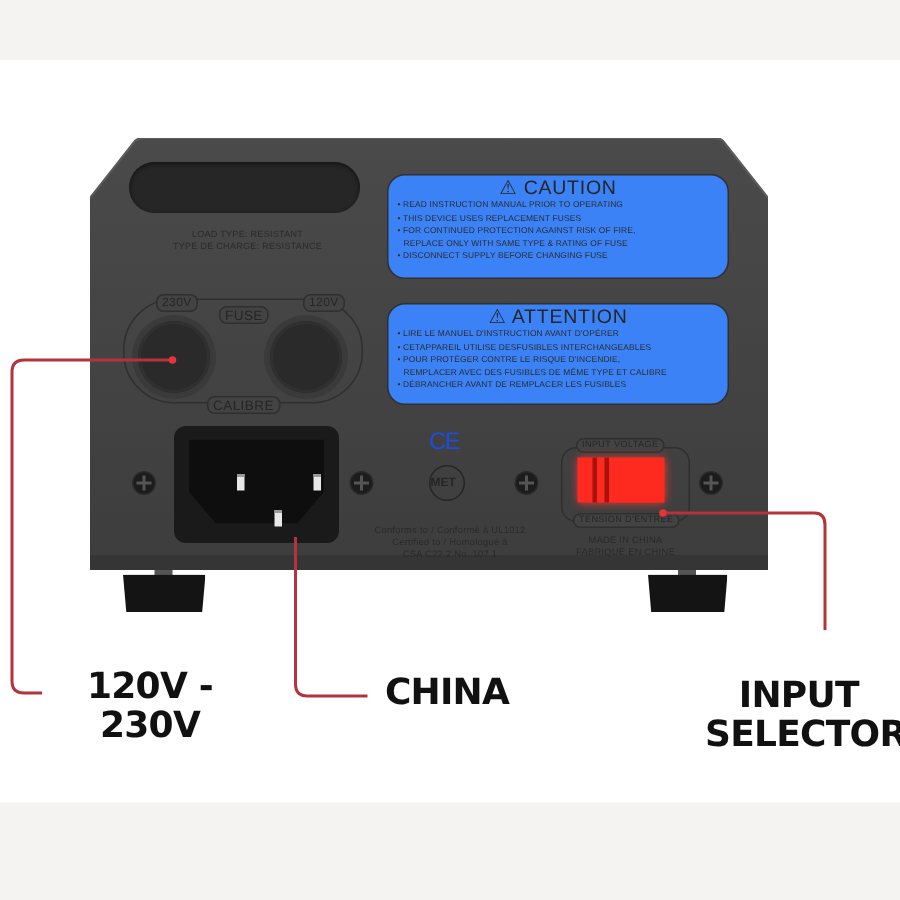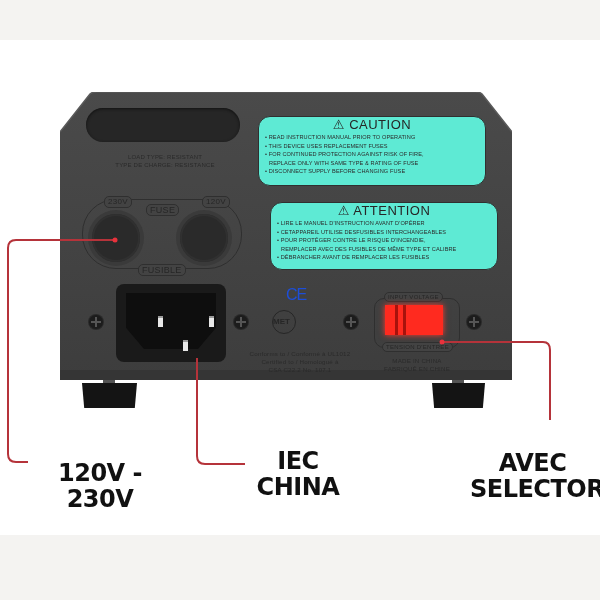--- a/index.html
+++ b/index.html
@@ -6,35 +6,35 @@
   body{width:600px;height:600px;position:relative;overflow:hidden;background:#ffffff;font-family:"Liberation Sans",sans-serif;}
   .band{position:absolute;left:0;width:600px;background:#f4f3f1;}
   .band.top{top:0;height:40px;}
   .band.bottom{top:535px;height:65px;}
   .abs{position:absolute;}
   svg.lines{position:absolute;left:0;top:0;width:600px;height:600px;pointer-events:none;z-index:5;}
   .device{position:absolute;left:60px;top:92px;width:452px;height:288px;}
   .device svg{position:absolute;left:0;top:0;}
   .label-slot{position:absolute;left:86px;top:108px;width:154px;height:34px;border-radius:17px;background:#262626;box-shadow:inset 0 1px 3px #111;}
   .small-txt{color:#2a2a2a;font-size:6px;letter-spacing:0.2px;text-align:center;line-height:8px;text-transform:uppercase;}
-  .warn{position:absolute;border:1.5px solid #303030;border-radius:12px;background:#5eead4;}
+  .warn{position:absolute;border:1.5px solid #303030;border-radius:12px;background:#3b82f6;}
   .warn .title{text-align:center;color:#262626;font-size:13px;line-height:16px;letter-spacing:0.5px;}
   .warn ul{list-style:none;margin:0;padding:0 0 0 6px;}
   .warn li{color:#2b2b2b;font-size:5.6px;line-height:8.5px;letter-spacing:0.1px;white-space:nowrap;}
   .fuse-housing{position:absolute;left:82px;top:199px;width:158px;height:68px;border:1.5px solid #2f2f2f;border-radius:34px;}
   .fuse-cap{position:absolute;width:48px;height:48px;border-radius:50%;background:#2a2a2a;box-shadow:inset 0 0 0 2px #303030, 0 0 0 4px #3a3a3a;}
   .tag{position:absolute;border:1px solid #2f2f2f;border-radius:5px;background:#434343;color:#262626;font-size:8px;line-height:10px;padding:0 3px;letter-spacing:0.3px;}
   .iec{position:absolute;left:116px;top:284px;width:110px;height:78px;background:#1a1a1a;border-radius:8px;}
   .iec-inner{position:absolute;left:10px;top:9px;width:90px;height:56px;background:#0e0e0e;clip-path:polygon(0 0,100% 0,100% 62%,80% 100%,20% 100%,0 62%);}
   .pin{position:absolute;width:5px;height:9px;background:#e8e8e8;border-top:2px solid #9a9a9a;}
   .screw{position:absolute;width:14px;height:14px;border-radius:50%;background:#1c1c1c;box-shadow:0 0 0 1px #2a2a2a;}
   .screw::before{content:"";position:absolute;left:6px;top:2px;width:2px;height:10px;background:#555;}
   .screw::after{content:"";position:absolute;left:2px;top:6px;width:10px;height:2px;background:#555;}
   .ce{position:absolute;left:286px;top:286px;color:#1d4ed8;font-size:16px;letter-spacing:-1px;}
-  .met{position:absolute;left:272px;top:310px;width:22px;height:22px;border:1.5px solid #262626;border-radius:50%;color:#262626;font-size:8px;font-weight:bold;line-height:22px;text-align:left;}
+  .met{position:absolute;left:286px;top:310px;width:22px;height:22px;border:1.5px solid #262626;border-radius:50%;color:#262626;font-size:8px;font-weight:bold;line-height:22px;text-align:left;}
   .selector-frame{position:absolute;left:374px;top:298px;width:84px;height:48px;border:1.5px solid #2f2f2f;border-radius:10px;}
   .switch{position:absolute;left:385px;top:305px;width:58px;height:30px;background:#ff2a1f;box-shadow:0 0 6px #ff3b30;}
   .switch .seg{position:absolute;top:0;height:30px;width:3px;background:#a8120c;}
   .foot{position:absolute;top:383px;height:25px;background:#141414;clip-path:polygon(0 0,100% 0,96% 100%,4% 100%);}
   .foot-stem{position:absolute;top:380px;width:12px;height:5px;background:#555;}
   .callout{position:absolute;color:#111;font-weight:bold;font-size:24px;line-height:26px;text-align:center;font-family:"DejaVu Sans",sans-serif;letter-spacing:-0.5px;}
 </style>
 </head>
 <body>
 
@@ -65,38 +65,38 @@
   <div class="title">⚠ CAUTION</div>
   <ul>
     <li>• READ INSTRUCTION MANUAL PRIOR TO OPERATING</li>
     <li>• THIS DEVICE USES REPLACEMENT FUSES</li>
     <li>• FOR CONTINUED PROTECTION AGAINST RISK OF FIRE,</li>
     <li style="padding-left:4px;">  REPLACE ONLY WITH SAME TYPE &amp; RATING OF FUSE</li>
     <li>• DISCONNECT SUPPLY BEFORE CHANGING FUSE</li>
   </ul>
 </div>
 
-<div class="warn" style="left:270px;top:202px;width:226px;height:66px;">
+<div class="warn" style="left:258px;top:202px;width:226px;height:66px;">
   <div class="title">⚠ ATTENTION</div>
   <ul>
     <li>• LIRE LE MANUEL D'INSTRUCTION AVANT D'OPÉRER</li>
     <li>• CETAPPAREIL UTILISE DESFUSIBLES INTERCHANGEABLES</li>
     <li>• POUR PROTÉGER CONTRE LE RISQUE D'INCENDIE,</li>
     <li style="padding-left:4px;">  REMPLACER AVEC DES FUSIBLES DE MÊME TYPE ET CALIBRE</li>
     <li>• DÉBRANCHER AVANT DE REMPLACER LES FUSIBLES</li>
   </ul>
 </div>
 
 <div class="fuse-housing"></div>
 <div class="fuse-cap" style="left:92px;top:214px;"></div>
 <div class="fuse-cap" style="left:180px;top:214px;"></div>
 <div class="tag" style="left:104px;top:196px;">230V</div>
 <div class="tag" style="left:146px;top:204px;font-size:9px;">FUSE</div>
 <div class="tag" style="left:190px;top:196px;margin-left:12px;">120V</div>
-<div class="tag" style="left:138px;top:264px;font-size:9px;">FUSIBLE</div>
+<div class="tag" style="left:138px;top:264px;font-size:9px;">CALIBRE</div>
 
 <div class="iec">
   <div class="iec-inner"></div>
   <div class="pin" style="left:42px;top:32px;"></div>
   <div class="pin" style="left:93px;top:32px;"></div>
   <div class="pin" style="left:67px;top:56px;"></div>
 </div>
 
 <div class="screw" style="left:89px;top:315px;"></div>
 <div class="screw" style="left:234px;top:315px;"></div>
@@ -131,23 +131,22 @@
 <svg class="lines" viewBox="0 0 600 600">
   <g fill="none" stroke="#b5333a" stroke-width="2">
     <path d="M115,240 L16,240 Q8,240 8,248 L8,454 Q8,462 16,462 L28,462"></path>
     <path d="M197,358 L197,456 Q197,464 205,464 L245,464"></path>
     <path d="M442,342 L543,342 Q550,342 550,350 L550,420"></path>
   </g>
   <circle cx="115" cy="240" r="2.5" fill="#e8323c"></circle>
   <circle cx="442" cy="342" r="2.5" fill="#e8323c"></circle>
 </svg>
 
-<div class="callout" style="left:25px;top:460px;width:150px;">
+<div class="callout" style="left:25px;top:444px;width:150px;">
   <div>120V - 230V</div>
 </div>
 <div class="callout" style="left:248px;top:448px;width:100px;">
-  <div>IEC</div>
   <div>CHINA</div>
 </div>
 <div class="callout" style="left:470px;top:450px;width:125px;">
-  <div>AVEC</div>
+  <div>INPUT</div>
   <div>SELECTOR</div>
 </div>
 
 </body></html>

